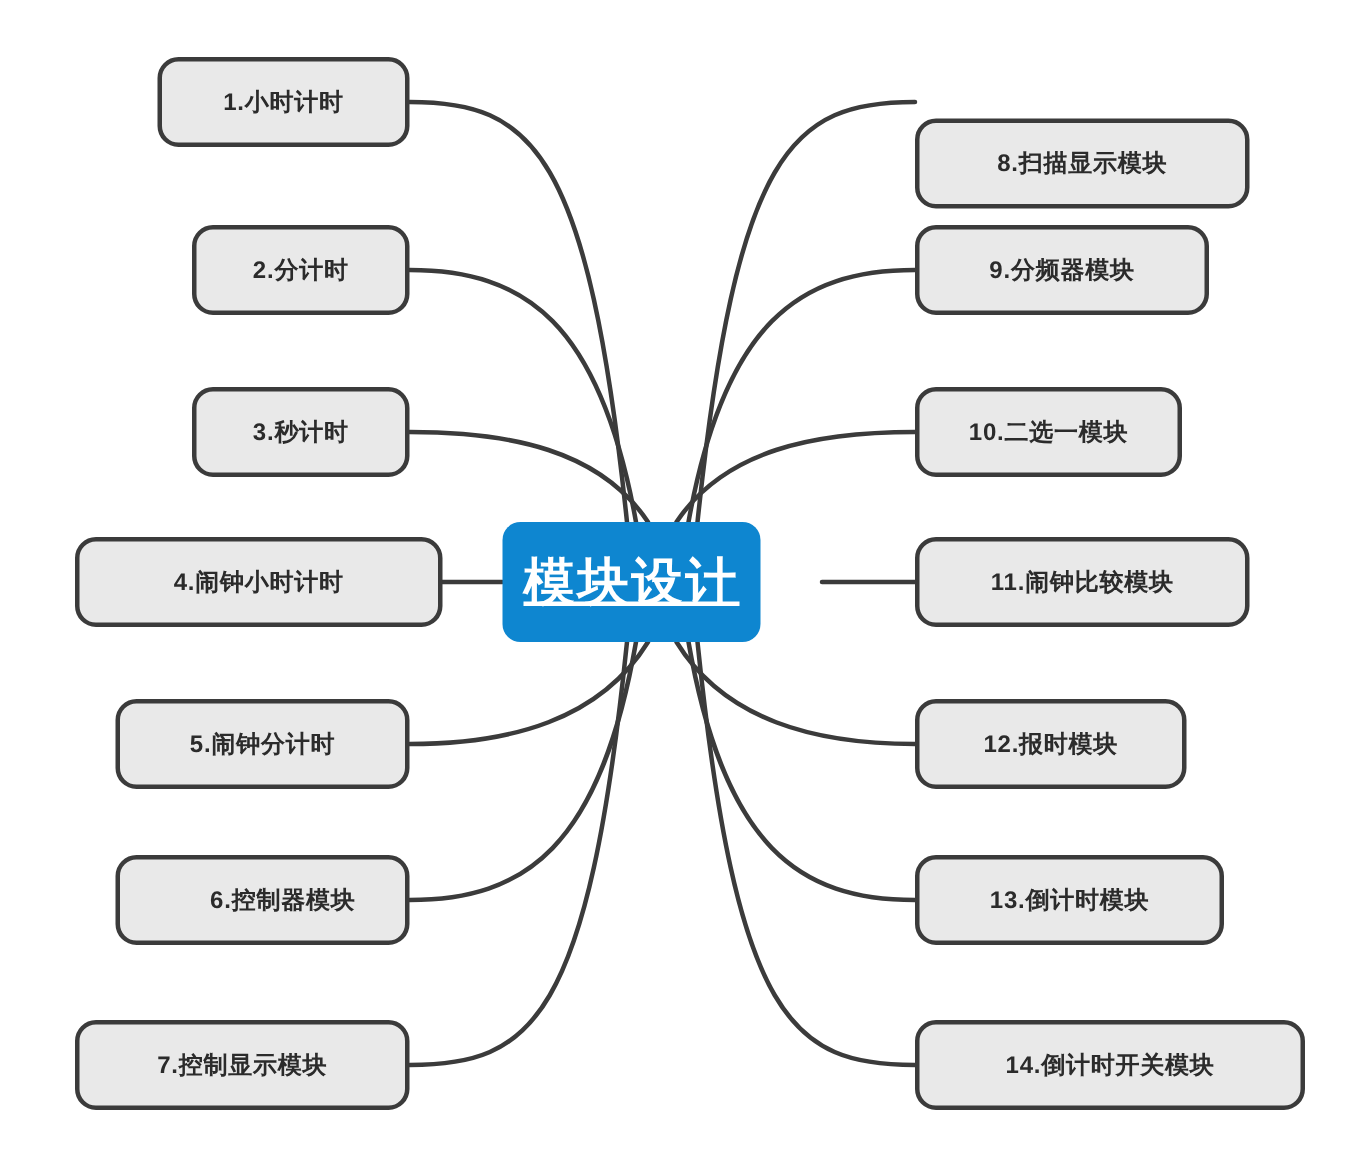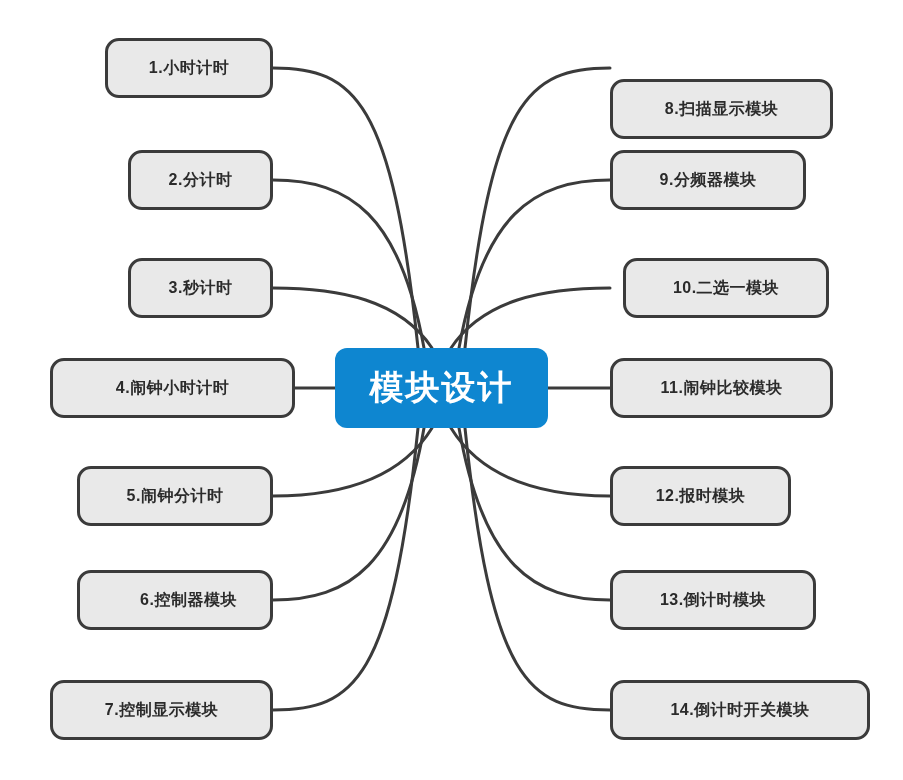--- a/index.html
+++ b/index.html
@@ -41,34 +41,35 @@
     z-index: 2;
   }
   .node.left {
     justify-content: center;
   }
   #center-node {
     position: absolute;
     box-sizing: border-box;
     left: 335px;
     top: 348px;
-    width: 213px;
+    width: 172px;
     height: 80px;
     background: #0E86D0;
     border: none;
     border-radius: 12px;
     display: flex;
     align-items: center;
     justify-content: center;
     color: #ffffff;
     font-size: 34px;
     font-weight: bold;
     letter-spacing: 2px;
     white-space: nowrap;
     z-index: 3;
+    text-decoration: underline;
   }
 </style>
 </head>
 <body>
 
 <div id="canvas">
 
   <svg id="edges" viewBox="0 0 903 780" xmlns="http://www.w3.org/2000/svg">
     <g fill="none" stroke="#3B3B3B" stroke-width="3" stroke-linecap="round">
       <path d="M273,68 C355,68 392,100 418,348"></path>
@@ -114,21 +115,21 @@
   <div id="center-node">
     <span>模块设计</span>
   </div>
 
   <div class="node right" style="left:610px;top:38px;width:223px;margin-top:41px;">
     <span>8.扫描显示模块</span>
   </div>
   <div class="node right" style="left:610px;top:150px;width:196px;">
     <span>9.分频器模块</span>
   </div>
-  <div class="node right" style="left:623px;top:258px;width:206px;">
+  <div class="node right" style="left:610px;top:258px;width:178px;">
     <span>10.二选一模块</span>
   </div>
   <div class="node right" style="left:610px;top:358px;width:223px;">
     <span>11.闹钟比较模块</span>
   </div>
   <div class="node right" style="left:610px;top:466px;width:181px;">
     <span>12.报时模块</span>
   </div>
   <div class="node right" style="left:610px;top:570px;width:206px;">
     <span>13.倒计时模块</span>

